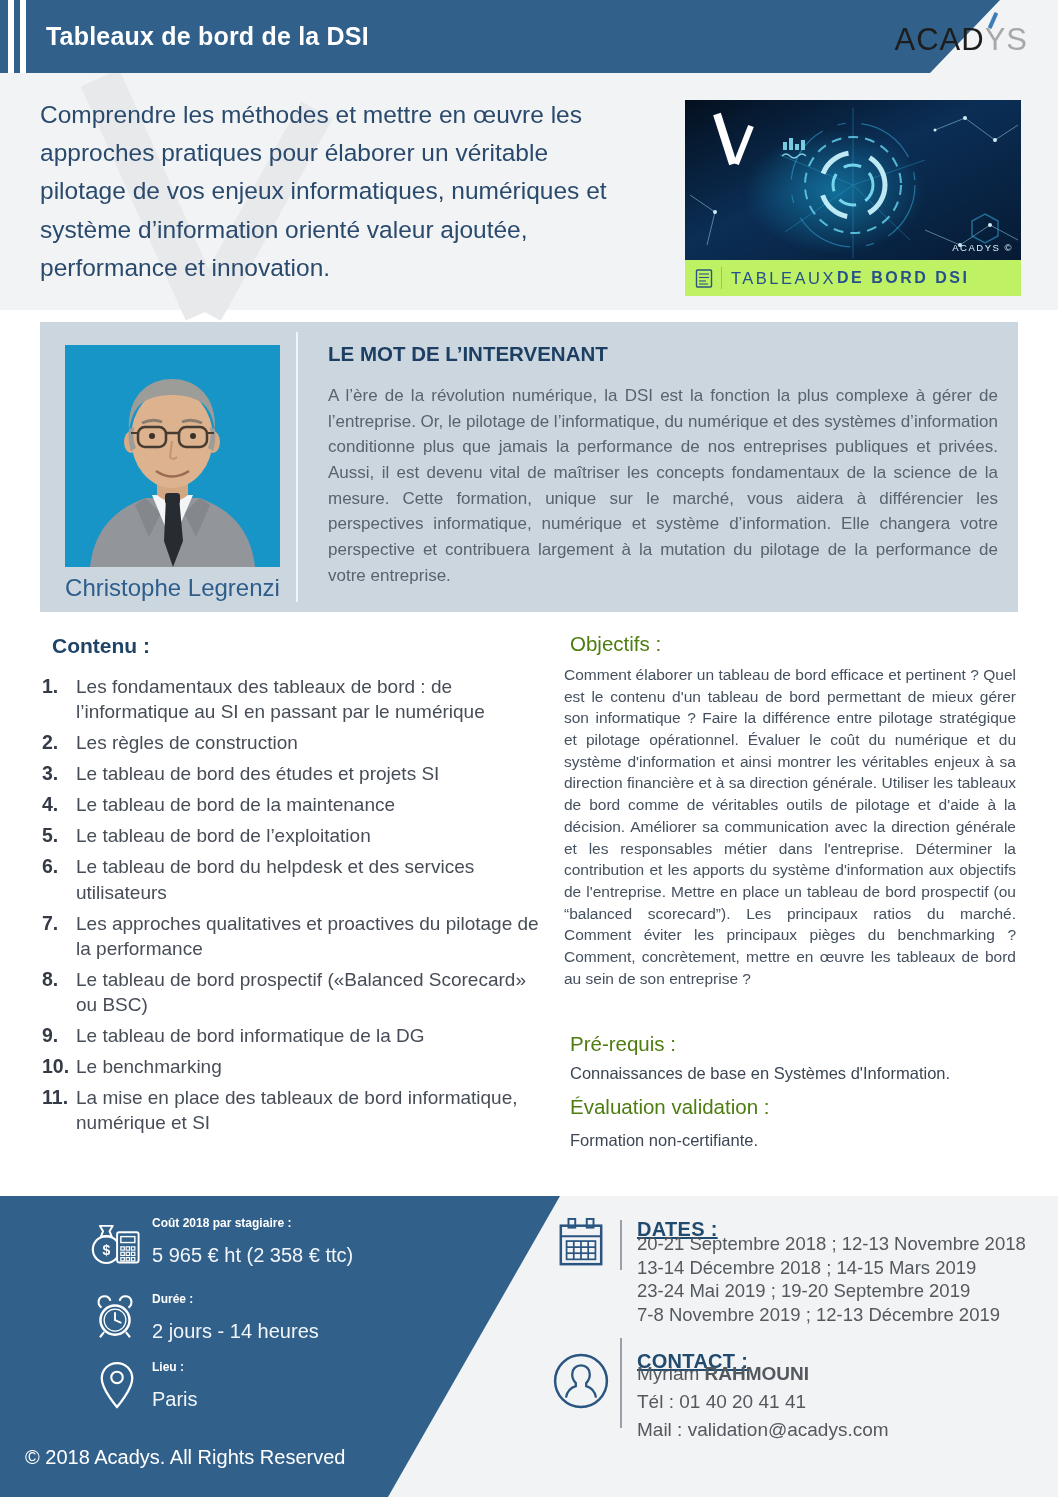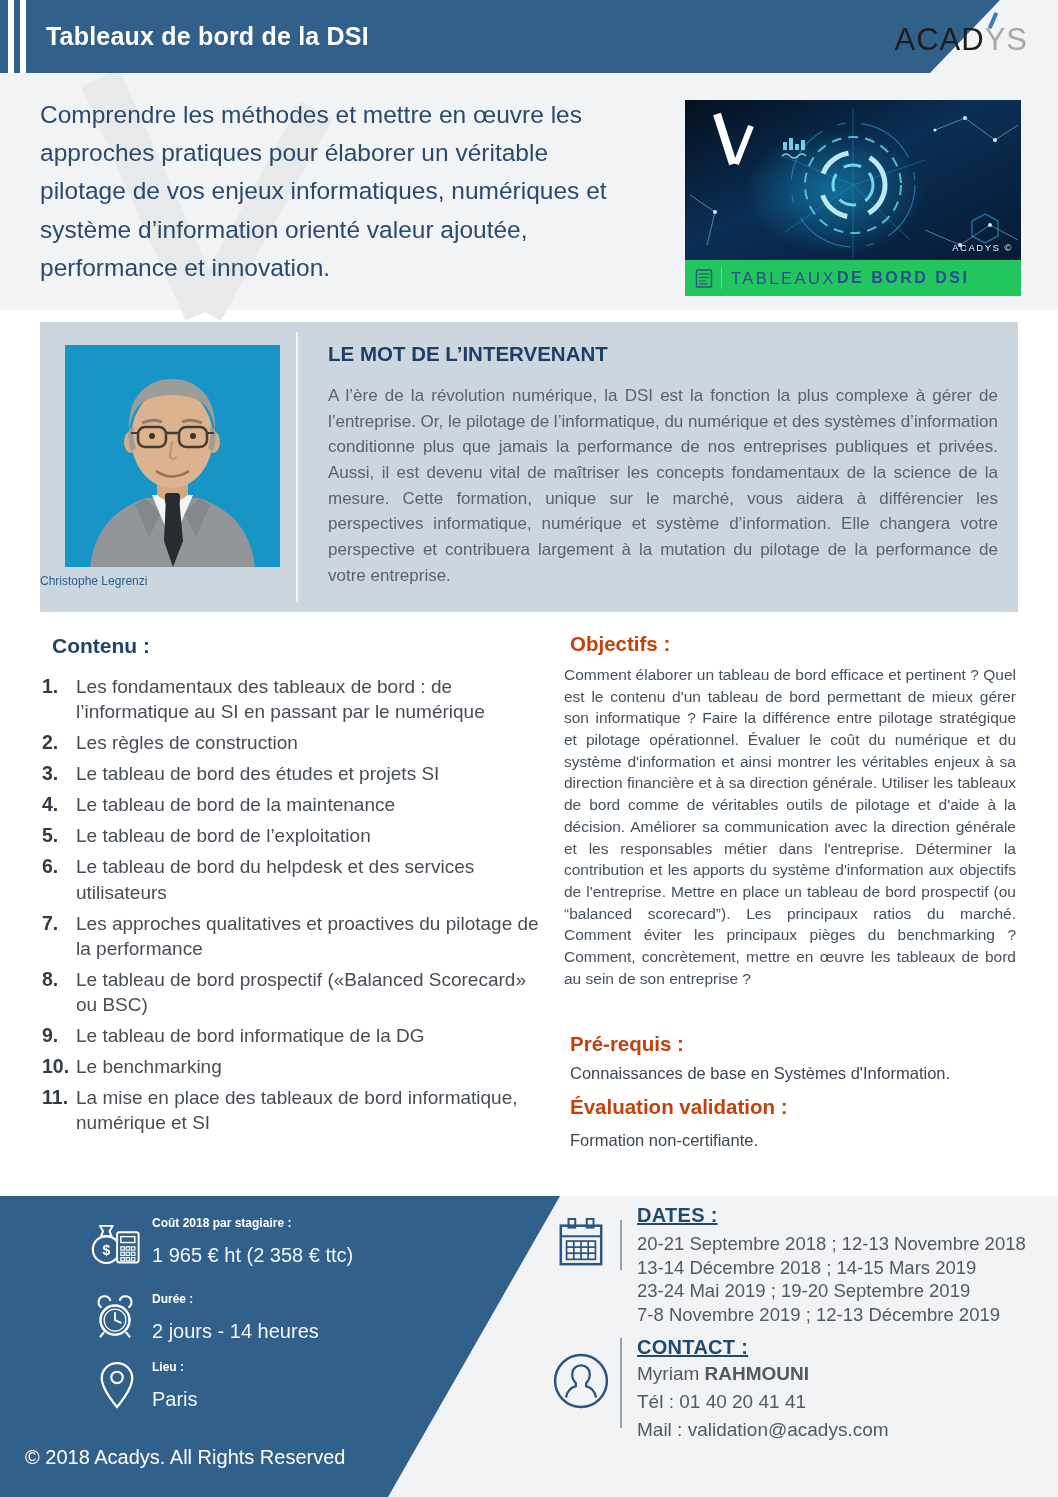--- a/index.html
+++ b/index.html
@@ -35,52 +35,52 @@
   
   .intro {
     position:absolute; left:40px; top:96px; width:592px;
     font-size:24.5px; line-height:1.56; color:#2a4a6d;
   }
 
   
   .hero { position:absolute; left:685px; top:100px; width:336px; height:204px; }
   .hero-caption {
     position:absolute; left:685px; top:260px; width:336px; height:36px;
-    background:#22c55e; display:flex; align-items:center; padding-left:10px;
+    background:#bef264; display:flex; align-items:center; padding-left:10px;
   }
   .hero-caption .vdiv { width:1px; height:22px; background:#9fb0c6; margin:0 9px 0 7px; }
   .cap-reg { color:#26508c; font-size:16.5px; letter-spacing:2.5px; }
   .cap-bold { color:#26508c; font-size:16px; letter-spacing:2.5px; font-weight:bold; margin-left:1px; }
 
   
   .panel { position:absolute; left:40px; top:322px; width:978px; height:290px; background:#ccd6de; }
   .photo { position:absolute; left:25px; top:23px; width:215px; height:222px; overflow:hidden; }
   .photo-caption {
-    position:absolute; left:0; top:252px; width:265px; text-align:left;
-    color:#2d5d8c; font-size:12px;
+    position:absolute; left:0; top:252px; width:265px; text-align:center;
+    color:#2d5d8c; font-size:24px;
   }
   .panel-divider { position:absolute; left:256px; top:10px; bottom:10px; width:2px; background:rgba(255,255,255,.75); }
   .panel-text { position:absolute; left:288px; top:20px; width:670px; }
   .panel-text h2 { color:#1c3f63; font-size:20.5px; font-weight:bold; margin-bottom:17px; }
   .panel-text p { color:#5a626e; font-size:17px; line-height:1.51; text-align:justify; }
 
   
   .contenu-h { position:absolute; left:52px; top:634px; color:#1e4468; font-size:21px; font-weight:bold; }
   .contenu-list { position:absolute; left:42px; top:674px; width:500px; list-style:none; counter-reset:item; }
   .contenu-list li {
     counter-increment:item; position:relative; padding-left:34px;
     color:#474d57; font-size:19px; line-height:1.32; margin-bottom:6px;
   }
   .contenu-list li::before {
     content:counter(item) "."; position:absolute; left:0; top:0;
     color:#343b46; font-weight:bold; font-size:19.5px;
   }
 
   
-  .obj-h { position:absolute; color:#c2410c; font-weight:bold; }
+  .obj-h { position:absolute; color:#4d7c0f; font-weight:normal; }
   .objectifs-h { left:570px; top:632px; font-size:20.5px; }
   .objectifs-p {
     position:absolute; left:564px; top:664px; width:452px;
     color:#45505f; font-size:15.5px; line-height:1.4; text-align:justify;
   }
   .prerequis-h { left:570px; top:1032px; font-size:20.5px; }
   .prerequis-p { position:absolute; left:570px; top:1064px; width:452px; color:#3c4654; font-size:16.5px; }
   .evaluation-h { left:570px; top:1095px; font-size:20.5px; }
   .evaluation-p { position:absolute; left:570px; top:1131px; width:452px; color:#3c4654; font-size:16.5px; }
 
@@ -90,21 +90,21 @@
     position:absolute; left:0; top:1196px; width:580px; height:301px;
     background:var(--primary-blue,#31608a);
     clip-path:polygon(0 0, 96.55% 0, 66.9% 100%, 0 100%);
   }
   .f-icon { position:absolute; }
   .f-label { position:absolute; left:152px; color:#ffffff; font-size:12px; font-weight:bold; }
   .f-value { position:absolute; left:152px; color:#f2f6fa; font-size:20px; }
   .copyright { position:absolute; left:25px; top:1446px; color:#ffffff; font-size:20px; }
 
   .r-divider { position:absolute; width:2px; background:#9aa0a8; }
-  .r-head { position:absolute; left:637px; color:#204a6e; font-size:20px; font-weight:bold; text-decoration:underline; letter-spacing:.3px; }
+  .r-head { position:absolute; left:637px; color:#204a6e; font-size:20px; font-weight:bold; text-decoration:underline; letter-spacing:.3px;margin-top:14px; }
   .dates-lines { position:absolute; left:637px; top:1232px; color:#54595f; font-size:18.5px; line-height:23.5px; }
   .contact-line { position:absolute; left:637px; color:#54595f; font-size:19px; }
   .contact-line .bold { font-weight:bold; }
 </style>
 </head>
 <body>
 
 <div class="page">
   <div class="top-band"></div>
 
@@ -269,21 +269,21 @@
         <rect x="40.3" y="30.5" width="3.2" height="3"></rect>
       <rect x="30.5" y="35.5" width="3.2" height="3"></rect>
         <rect x="35.4" y="35.5" width="3.2" height="3"></rect>
         <rect x="40.3" y="35.5" width="3.2" height="3"></rect>
       <rect x="30.5" y="40.5" width="3.2" height="3"></rect>
         <rect x="35.4" y="40.5" width="3.2" height="3"></rect>
         <rect x="40.3" y="40.5" width="3.2" height="3"></rect>
     </g>
   </svg>
   <div class="f-label" style="top:1216px;">Coût 2018 par stagiaire :</div>
-  <div class="f-value" style="top:1244px;">1 965 € ht (2 358 € ttc)</div>
+  <div class="f-value" style="top:1244px;">5 965 € ht (2 358 € ttc)</div>
 
   <svg class="f-icon" style="left:88px; top:1290px;" width="54" height="54" viewBox="0 0 52 52">
     <circle cx="26" cy="29" r="14" fill="none" stroke="#ffffff" stroke-width="2.4"></circle>
     <circle cx="26" cy="29" r="10.5" fill="none" stroke="#ffffff" stroke-width="1.2"></circle>
     <path d="M26 22 L26 29 L31.5 31.5" fill="none" stroke="#ffffff" stroke-width="1.8" stroke-linecap="round"></path>
     <path d="M13 17 C8 13 10 6 16 6 C19 6 21 8 21.5 10.5" fill="none" stroke="#ffffff" stroke-width="2"></path>
     <path d="M39 17 C44 13 42 6 36 6 C33 6 31 8 30.5 10.5" fill="none" stroke="#ffffff" stroke-width="2"></path>
     <line x1="15.5" y1="40.5" x2="11.5" y2="45.5" stroke="#ffffff" stroke-width="2"></line>
     <line x1="36.5" y1="40.5" x2="40.5" y2="45.5" stroke="#ffffff" stroke-width="2"></line>
   </svg>

